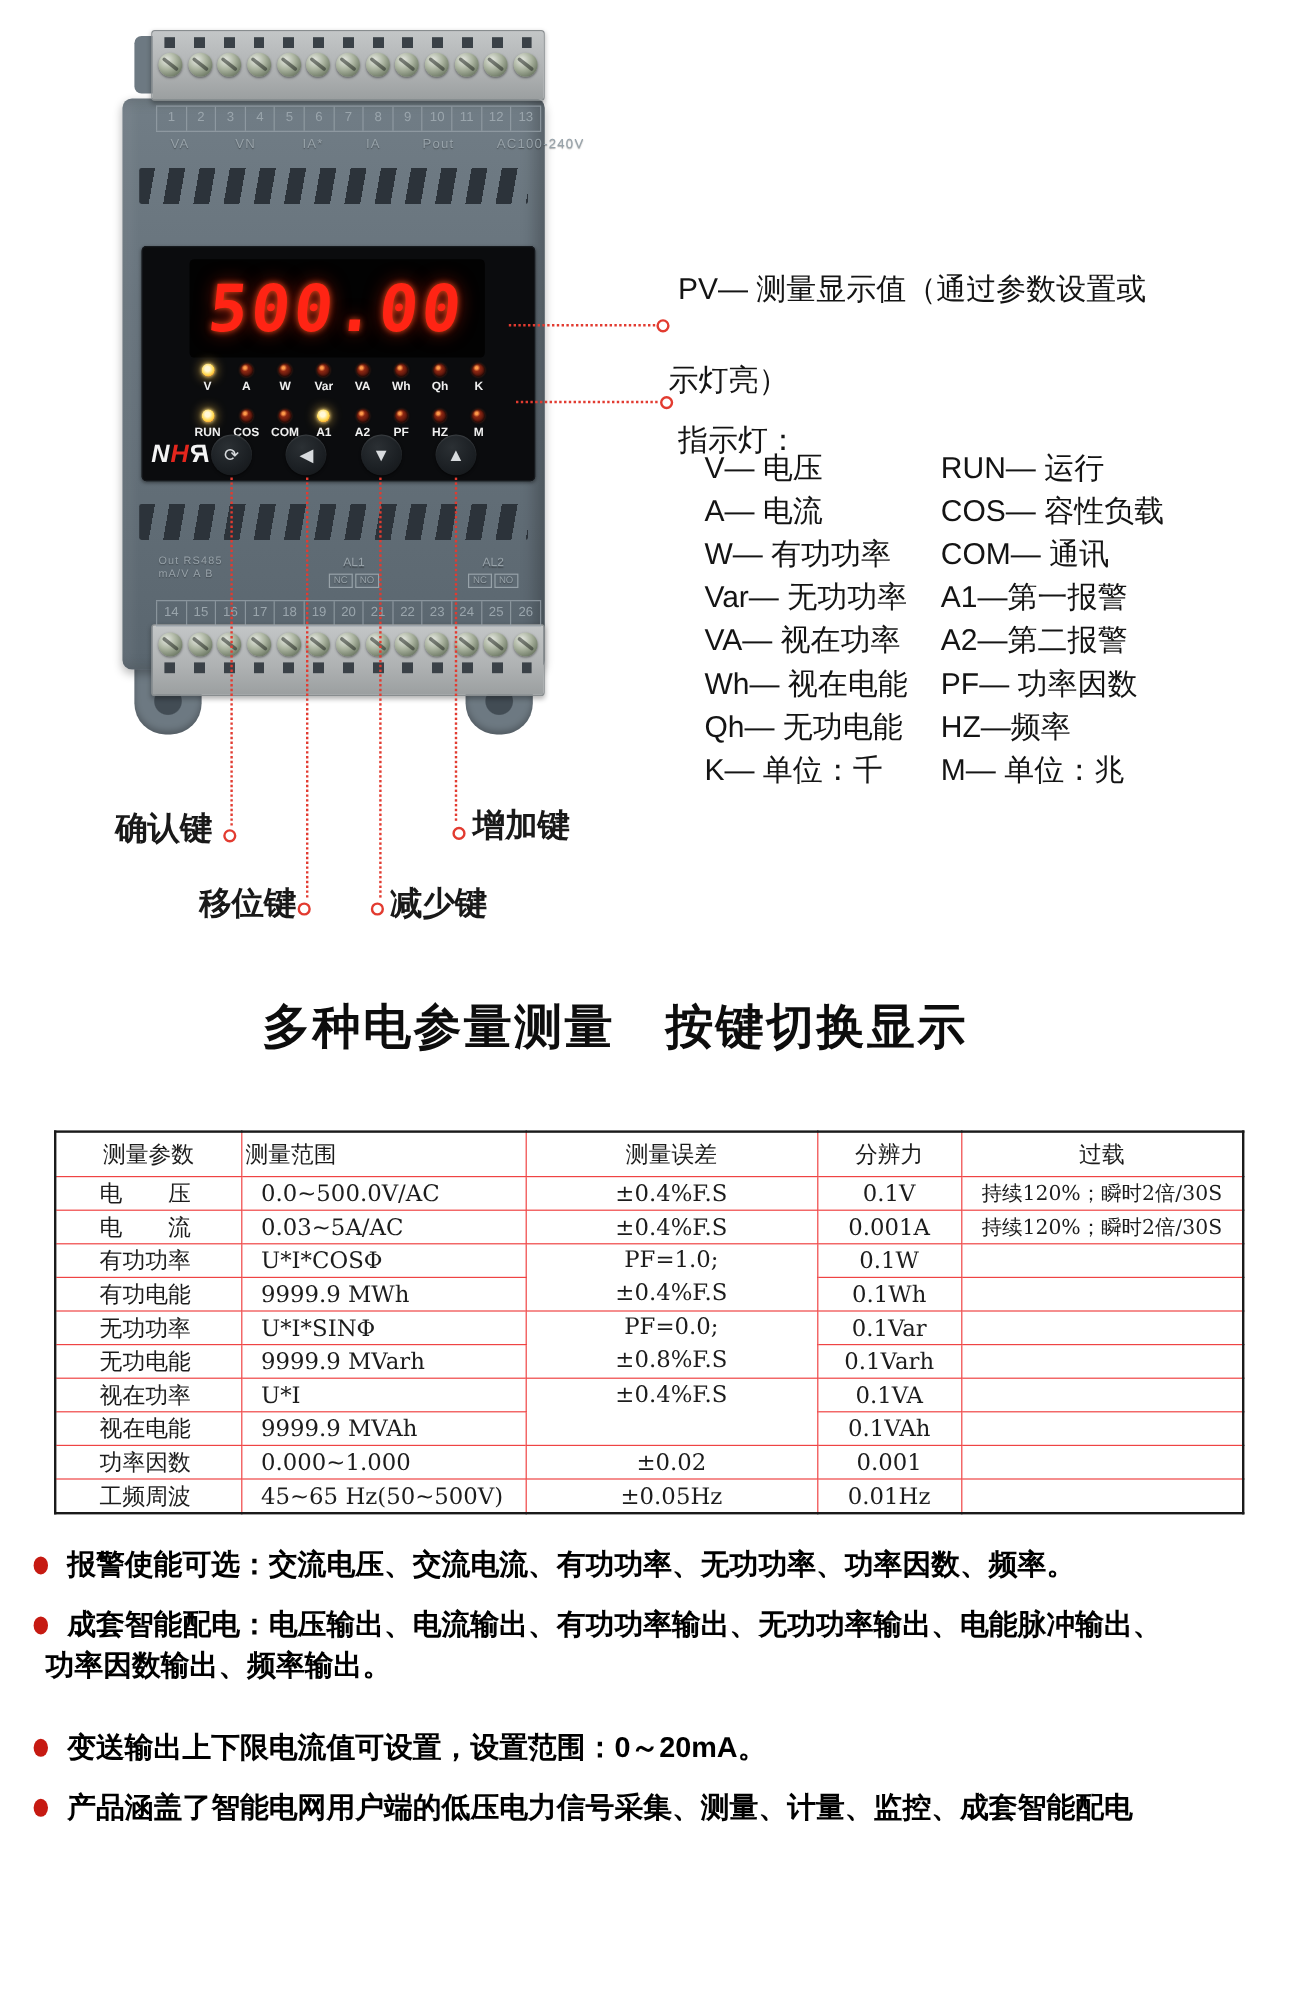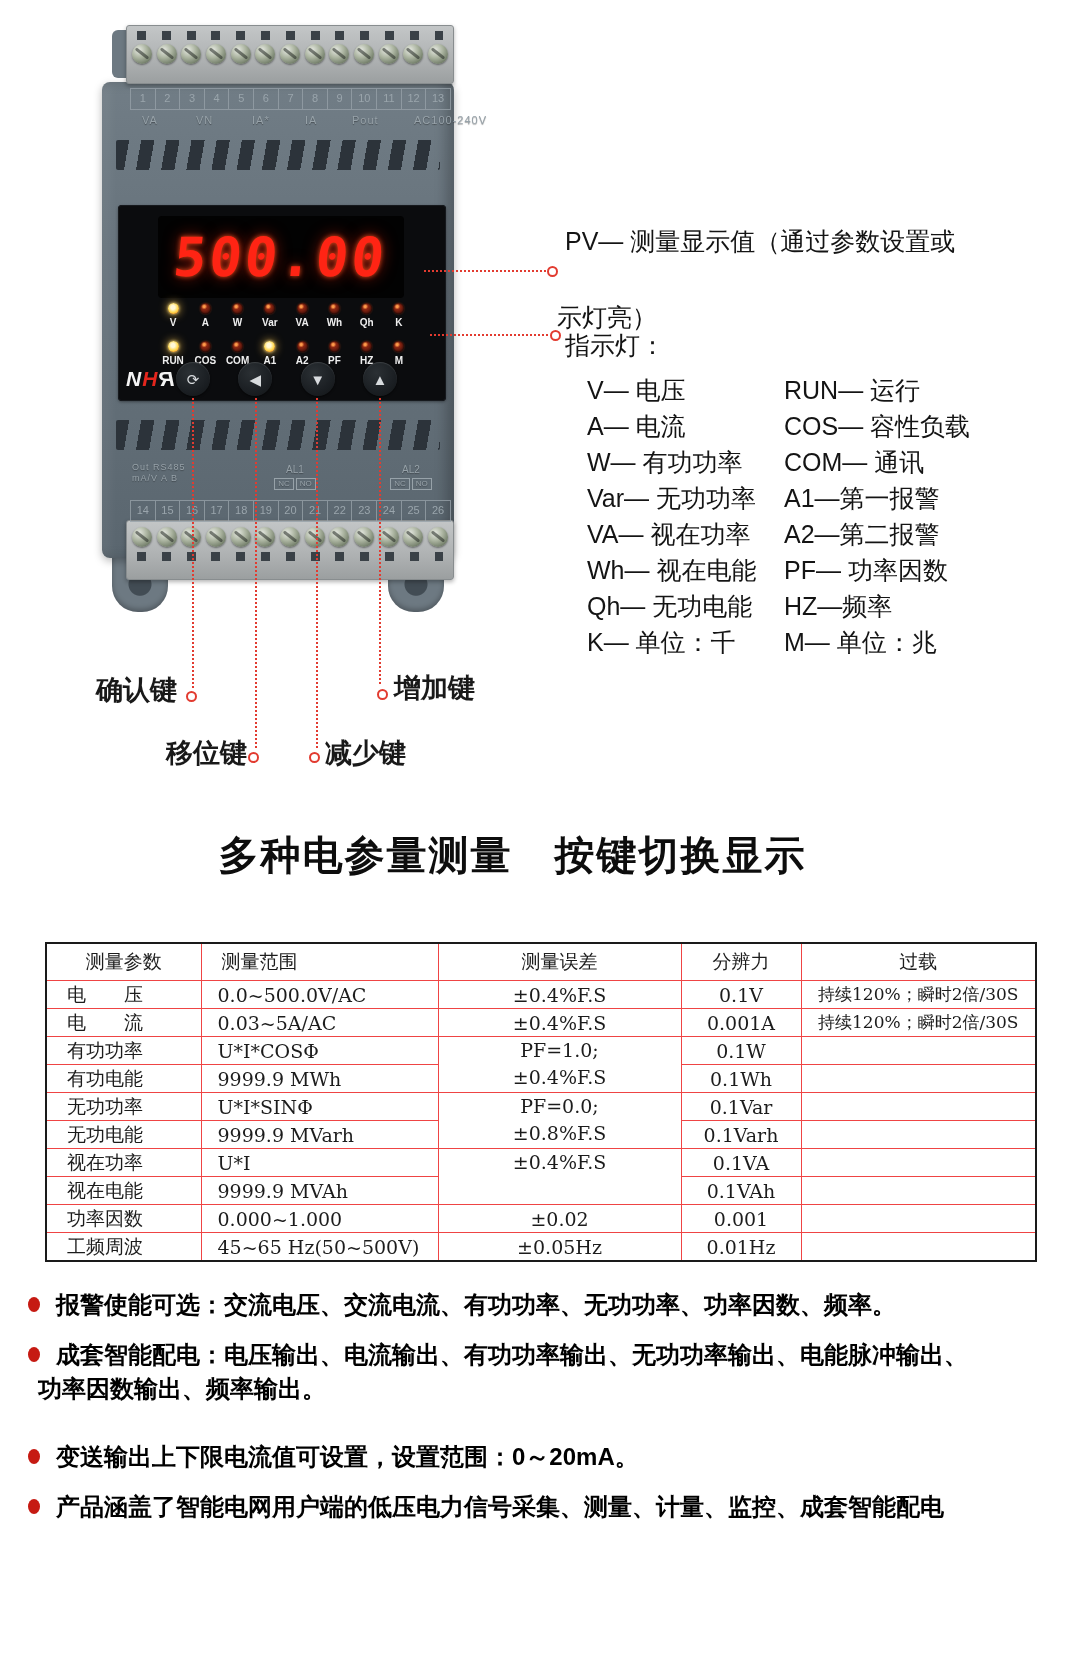--- a/index.html
+++ b/index.html
@@ -88,41 +88,41 @@
   .dot-circ{position:absolute;width:7px;height:7px;border:2px solid #e23b30;border-radius:50%;background:#fff;z-index:9;}
   .h1{left:424px;top:270px;width:122px;} .c1{left:547px;top:266px;}
   .h2{left:430px;top:334px;width:118px;} .c2{left:550px;top:330px;}
   .v-confirm{left:192px;top:398px;height:290px;} .v-shift{left:255px;top:398px;height:350px;}
   .v-decrease{left:316px;top:398px;height:350px;} .v-increase{left:379px;top:398px;height:286px;}
   .c-confirm{left:186px;top:691px;} .c-shift{left:248px;top:752px;}
   .c-decrease{left:309px;top:752px;} .c-increase{left:377px;top:689px;}
 
   .ann{position:absolute;font-size:25px;line-height:38px;color:#141414;white-space:nowrap;}
   .pv1{left:565px;top:222px;} .pv2{left:557px;top:260px;} .pv3{left:557px;top:298px;}
-  .ind-head{left:565px;top:326px;}
+  .ind-head{left:565px;top:348px;}
   .legend{position:absolute;top:372px;font-size:25px;line-height:36px;color:#141414;white-space:nowrap;}
   .legend-left{left:587px;} .legend-right{left:784px;}
   .keylab{position:absolute;font-size:27px;font-weight:600;color:#191919;white-space:nowrap;}
   .k-confirm{left:96px;top:672px;} .k-increase{left:394px;top:670px;}
   .k-shift{left:166px;top:735px;} .k-decrease{left:325px;top:735px;}
 
   
   .section-title{position:absolute;left:0;top:828px;width:1025px;text-align:center;
       font-size:40px;font-weight:bold;letter-spacing:2px;color:#0d0d0d;}
 
   
   .spec{position:absolute;left:45px;top:942px;width:990px;border-collapse:collapse;
       font-family:"DejaVu Serif",serif;font-size:19px;color:#1c1c1c;table-layout:fixed;}
   .spec th,.spec td{border:1px solid #ef4444;padding:0;}
   .spec{border:2px solid #1a1a1a;}
   .spec th{height:36px;font-weight:normal;text-align:center;}
   .spec td{height:27px;text-align:center;vertical-align:middle;}
   .spec .w0{width:155px;} .spec .w1{width:237px;} .spec .w2{width:243px;} .spec .w3{width:120px;} .spec .w4{width:235px;}
-  .spec th.col1{text-align:left;padding-left:20px;}
-  .spec td.col0{text-align:left;padding-left:20px;}
+  .spec th.col1{text-align:left;padding-left:3px;}
+  .spec td.col0{text-align:left;padding-left:36px;}
   .spec td.col1{text-align:left;padding-left:16px;}
   .spec td.col4{font-size:17px;}
   .spec td.merged{vertical-align:top;}
   .cell-line{height:27px;line-height:27px;}
 
   
   .bullets{position:absolute;left:28px;top:1288px;width:985px;}
   .bullet{position:relative;margin-bottom:16px;font-size:24px;line-height:34px;
       font-weight:600;color:#000;}
   .bullet:nth-child(2){margin-bottom:34px;}

